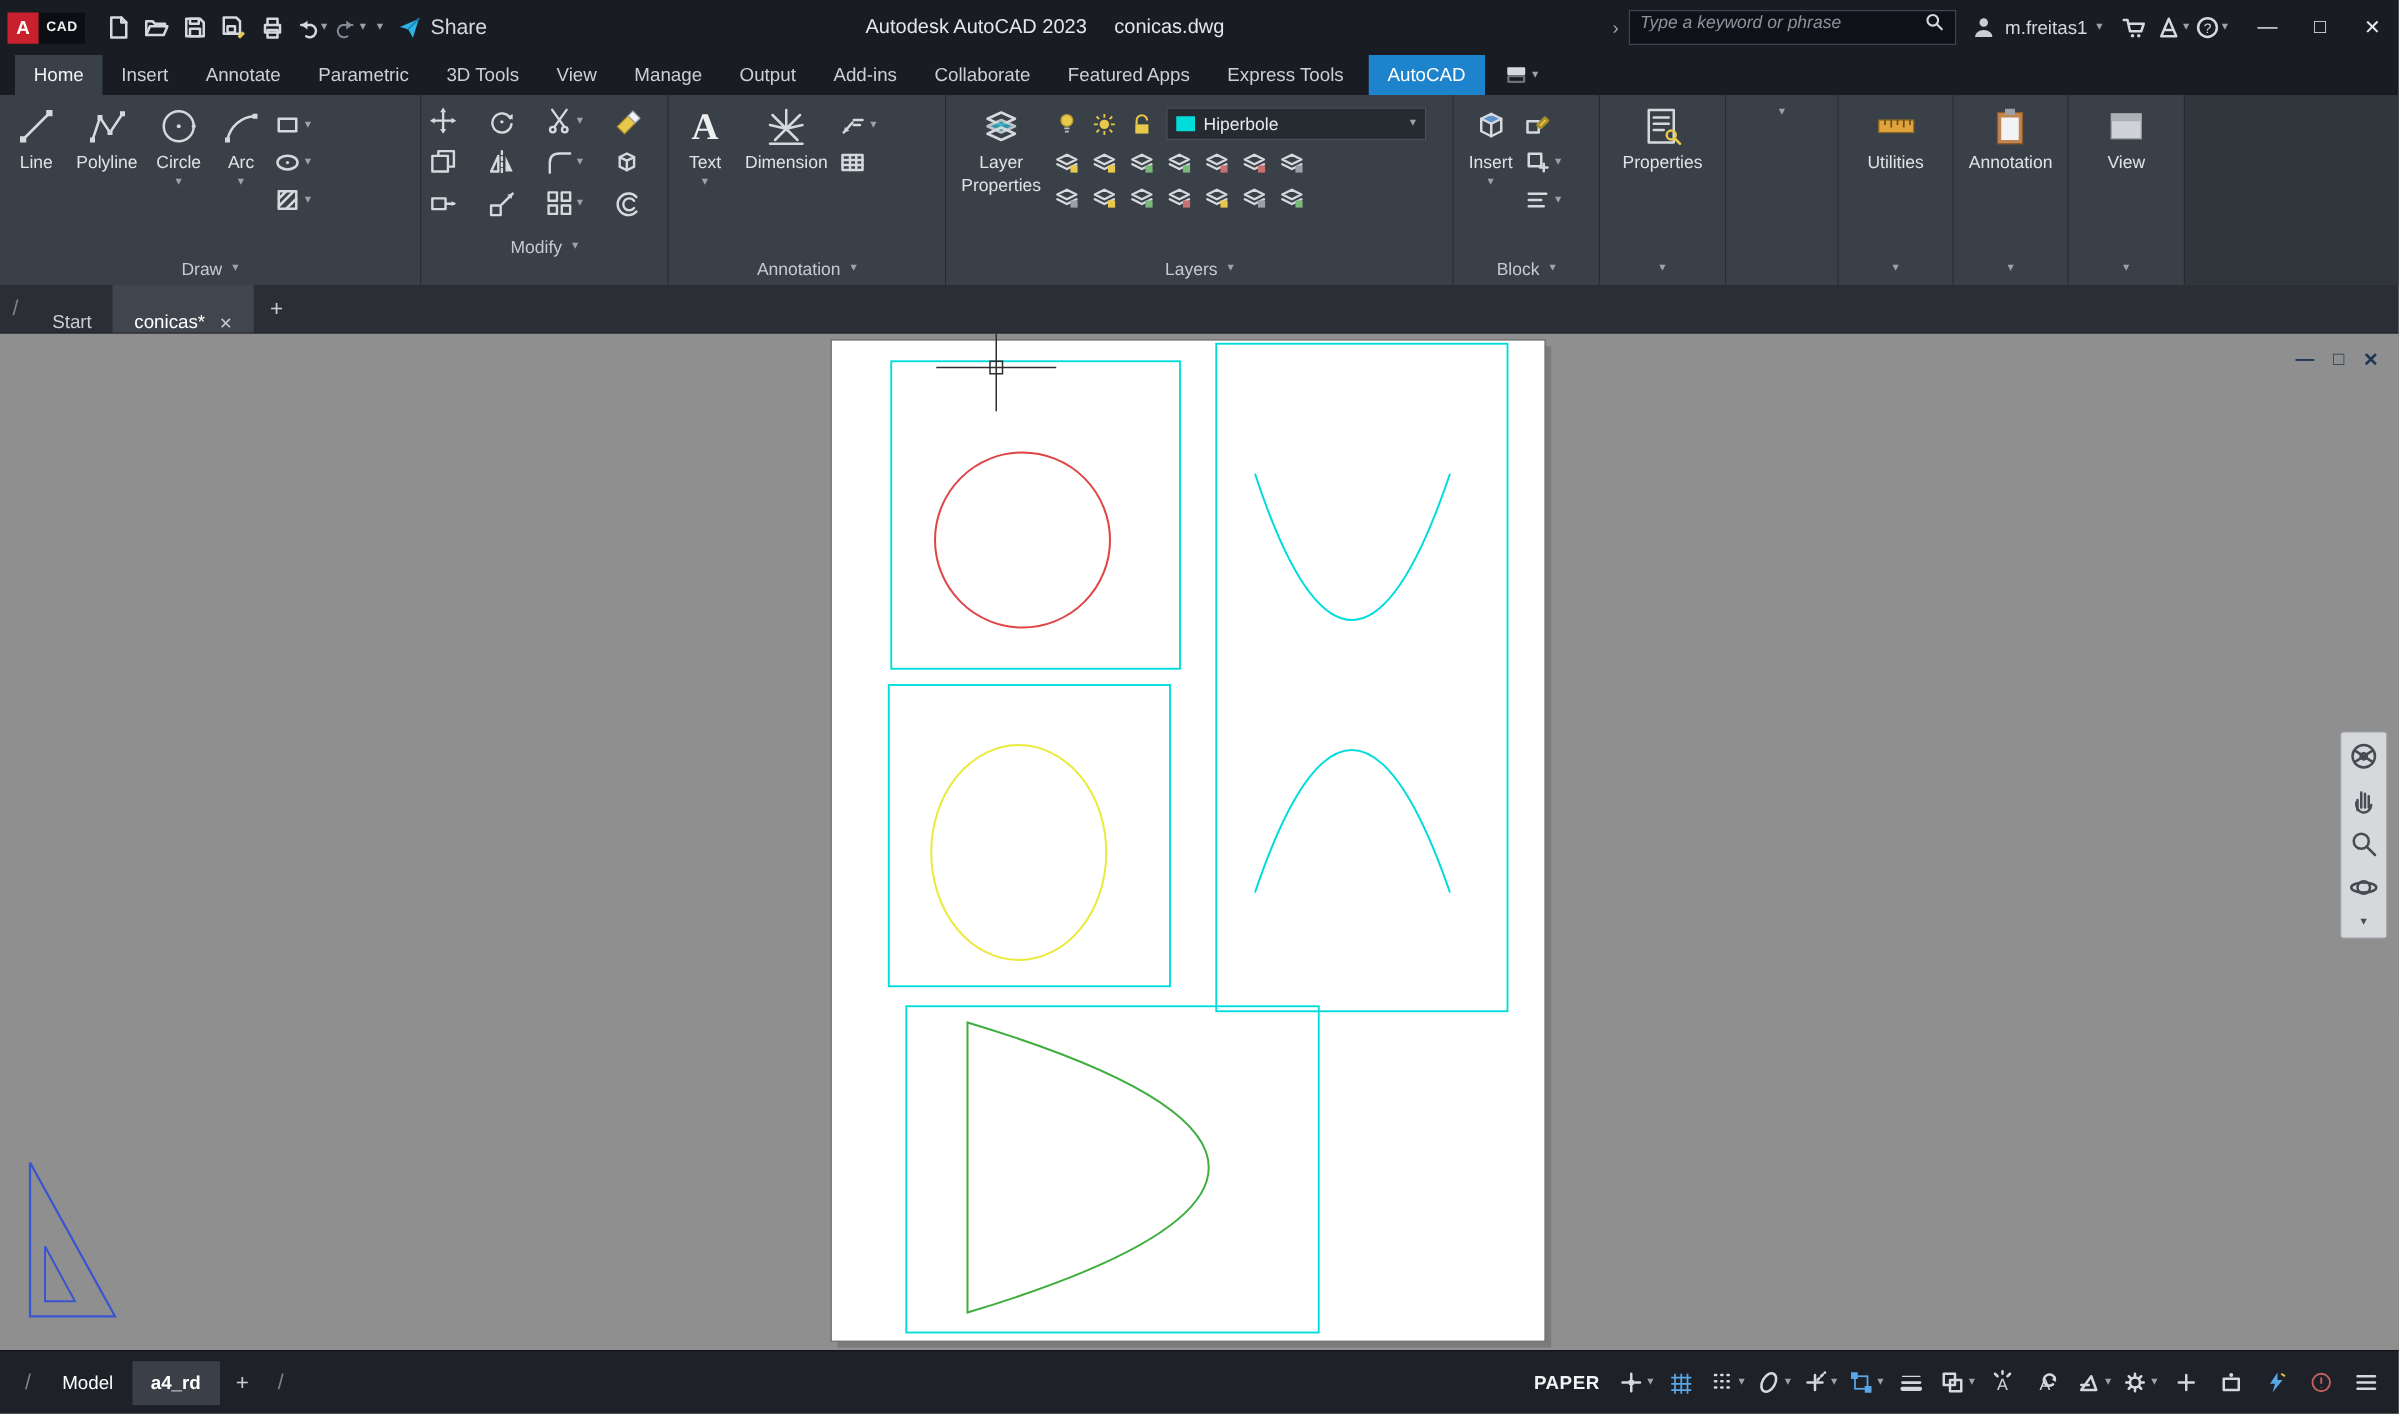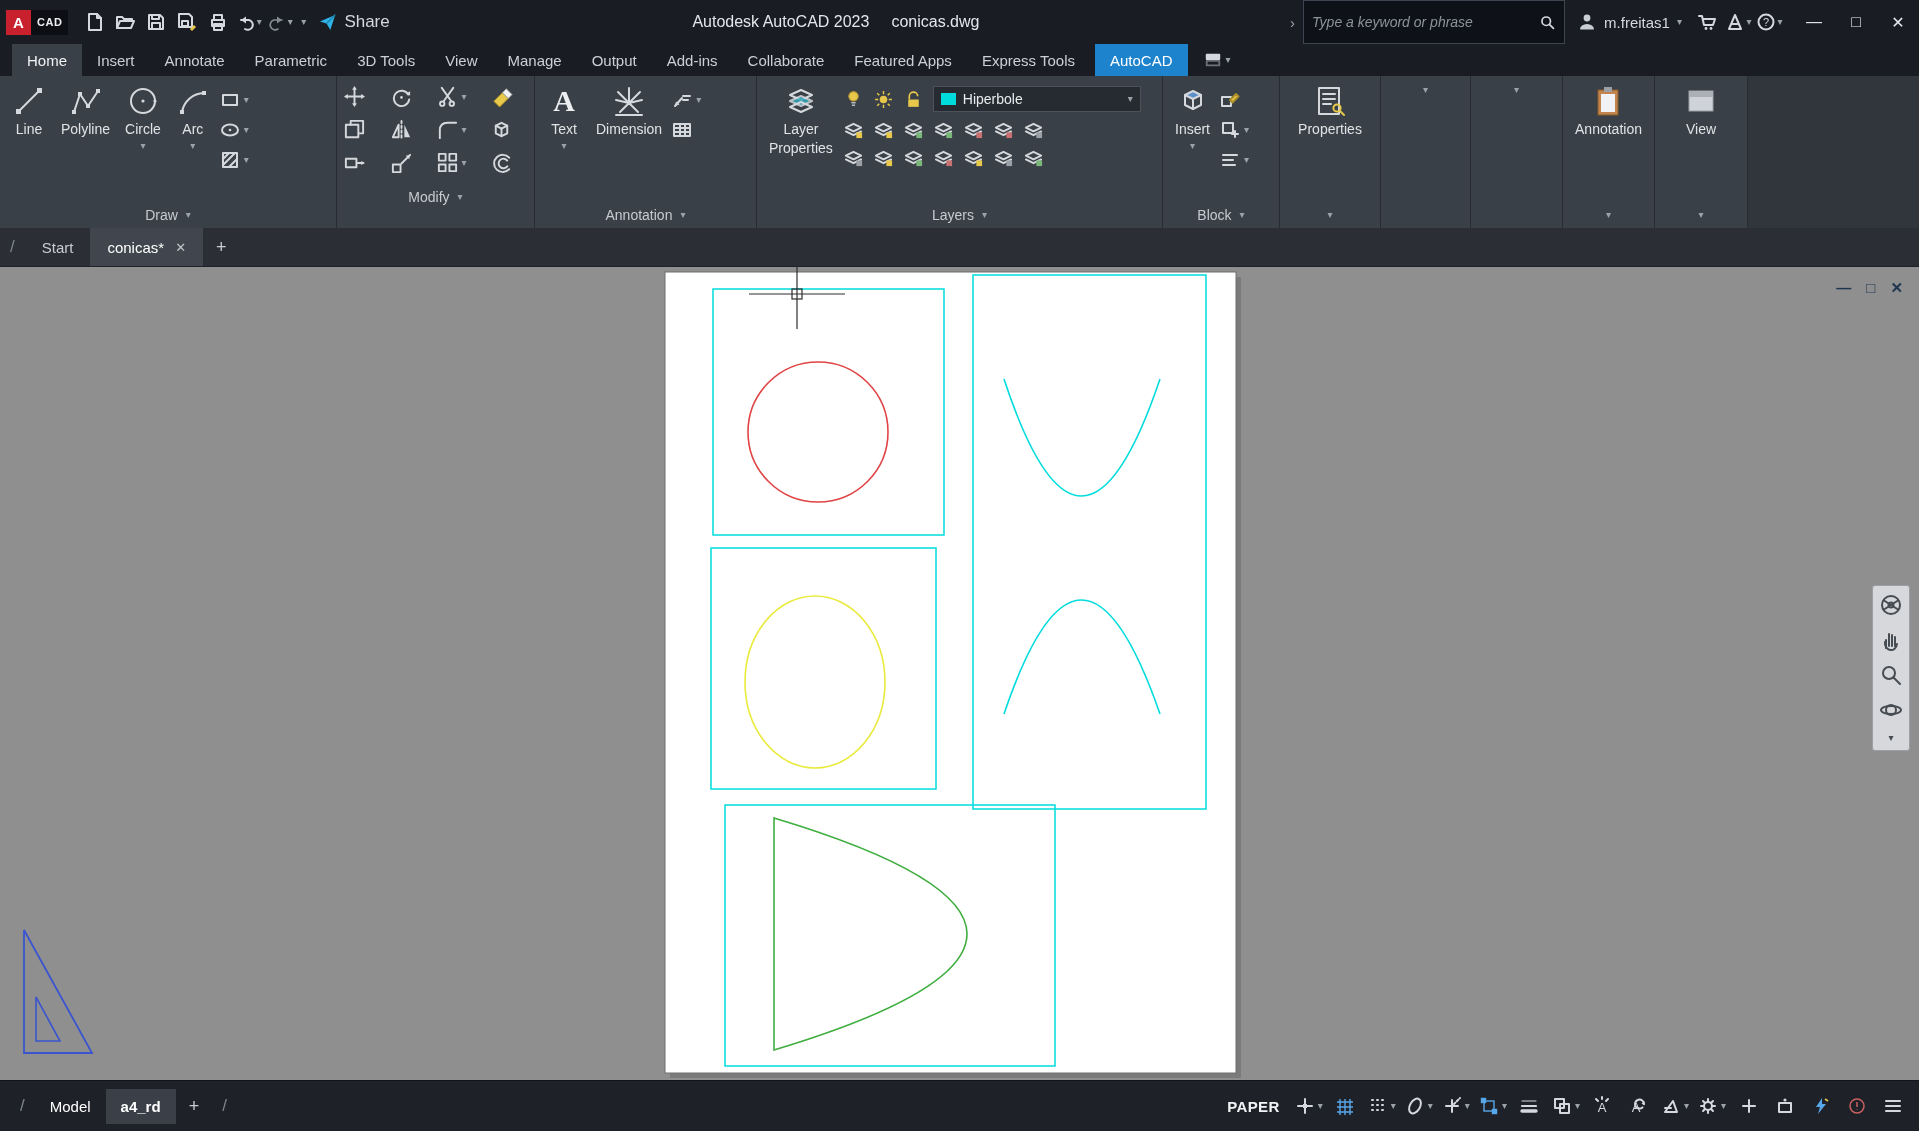--- a/index.html
+++ b/index.html
@@ -12,21 +12,21 @@
 
 .titlebar{position:absolute;top:0;left:0;right:0;height:44px;background:#191c23;display:flex;align-items:center;padding:0 0 0 6px;font-size:15px}
 .logo{display:flex;align-items:center;margin-right:10px}
 .logo-a{background:#c8202c;color:#fff;font-weight:bold;width:25px;height:25px;display:flex;align-items:center;justify-content:center;font-size:15px}
 .logo-cad{background:#0c0e13;color:#eceef0;font-size:11px;font-weight:bold;height:25px;display:flex;align-items:center;padding:0 6px;letter-spacing:.5px}
 .tbtn{background:none;border:0;width:31px;height:32px;display:flex;align-items:center;justify-content:center;gap:1px;cursor:default}
 .tbtn svg{width:20px;height:20px}
 .share{display:flex;align-items:center;gap:7px;margin-left:12px;color:#d5d9dd;font-size:17px}
 .title-center{margin:4px auto;display:flex;gap:22px;font-size:16px;color:#e4e6e9;white-space:nowrap}
 .expand{color:#9ba2ab;font-size:15px;margin:0 8px}
-.searchbox{width:262px;height:44px;background:#0e1117;border:1px solid #3e4450;display:flex;align-items:center;padding:0 8px;margin-right:12px}
+.searchbox{width:262px;height:28px;background:#0e1117;border:1px solid #3e4450;display:flex;align-items:flex-start;padding:0 8px;margin-right:12px}
 .searchbox input{flex:1;background:transparent;border:0;outline:0;color:#cfd3d8;font-size:14px;font-style:italic;font-family:"Liberation Sans",sans-serif}
 .searchbox input::placeholder{color:#8d939c;font-style:italic}
 .userbox{display:flex;align-items:center;gap:7px;margin-right:10px}
 .winbtns{display:flex;margin-left:8px;height:44px}
 .winbtn{width:42px;height:44px;display:flex;align-items:center;justify-content:center;color:#e8eaec;font-size:16px}
 
 .tabrow{position:absolute;top:44px;left:0;right:0;height:32px;background:#191c23;display:flex;align-items:stretch;padding-left:12px;font-size:15px;color:#ccd0d5}
 .rtab{display:flex;align-items:center;padding:14px 15px;cursor:default;white-space:nowrap}
 .rtab.active{background:#3a4047;color:#f1f2f4}
 .rtab.blue{background:#1e83cd;color:#fff;margin-left:5px}
@@ -48,21 +48,21 @@
 .layers-right{display:flex;flex-direction:column;gap:7px;padding-top:5px}
 .lrow{display:flex;align-items:center;gap:9px}
 .lrow svg{width:21px;height:21px}
 .layer-combo{display:flex;align-items:center;gap:7px;background:#262b32;border:1px solid #4b525c;height:26px;padding:0 7px;width:208px;color:#e8eaec;font-size:14px}
 .swatch{width:15px;height:12px;background:#00dcdc}
 .layer-combo .caret{margin-left:auto}
 .filler{flex:1;background:#31363d}
 
 .filetabs{position:absolute;top:228px;left:0;right:0;height:39px;background:#2b2e35;display:flex;align-items:stretch;color:#c9cdd2;font-size:15px;border-bottom:1px solid #1f2228}
 .slash{display:flex;align-items:center;padding:0 10px;color:#7e848c;font-size:17px}
-.ftab{display:flex;align-items:center;padding:0 17px;gap:11px}
+.ftab{display:flex;align-items:flex-end;padding:0 17px;gap:11px}
 .ftab.active{background:#41464e;color:#fff}
 .ftab .x{font-size:13px;color:#c2c6cb}
 .plusbtn{display:flex;align-items:center;padding:0 13px;font-size:18px;color:#c9cdd2}
 
 .canvas{position:absolute;top:267px;left:0;right:0;height:813px;background:#8f8f8f}
 #draw-svg{position:absolute;left:0;top:0}
 .vp-controls{position:absolute;top:12px;right:16px;display:flex;gap:15px;color:#1c3550;font-weight:bold;font-size:15px}
 .navbar{position:absolute;top:318px;right:9px;width:38px;background:rgba(219,222,225,.93);border:1px solid #9aa0a6;border-radius:3px;display:flex;flex-direction:column;align-items:center;padding:7px 0;gap:11px}
 .navbar svg{width:24px;height:24px;stroke:#474c52}
 .navbar .caret{color:#474c52}
@@ -586,20 +586,29 @@
         </div>
     </div>
 
     <div class="panel" style="width:90px">
       <div class="ptitle">
           <span class="caret">▾</span>
         </div>
     </div>
 
     <div class="panel" style="width:92px">
+      <div class="pcontent center">
+        <div class="bigbtn">
+            <svg viewBox="0 0 34 34">
+              <rect x="3" y="12" width="28" height="10" fill="#e0a33e" stroke="#8a6a20"></rect>
+              <path d="M8,12v4M13,12v6M18,12v4M23,12v6M28,12v4" stroke="#6b5318" fill="none" stroke-width="1.4"></path>
+            </svg>
+            <span>Utilities</span>
+          </div>
+      </div>
       <div class="ptitle">
           <span class="caret">▾</span>
         </div>
     </div>
 
     <div class="panel" style="width:92px">
       <div class="pcontent center">
         <div class="bigbtn">
             <svg viewBox="0 0 34 34">
               <rect x="7" y="6" width="20" height="25" fill="#c2854f" stroke="#8a5a28"></rect>

